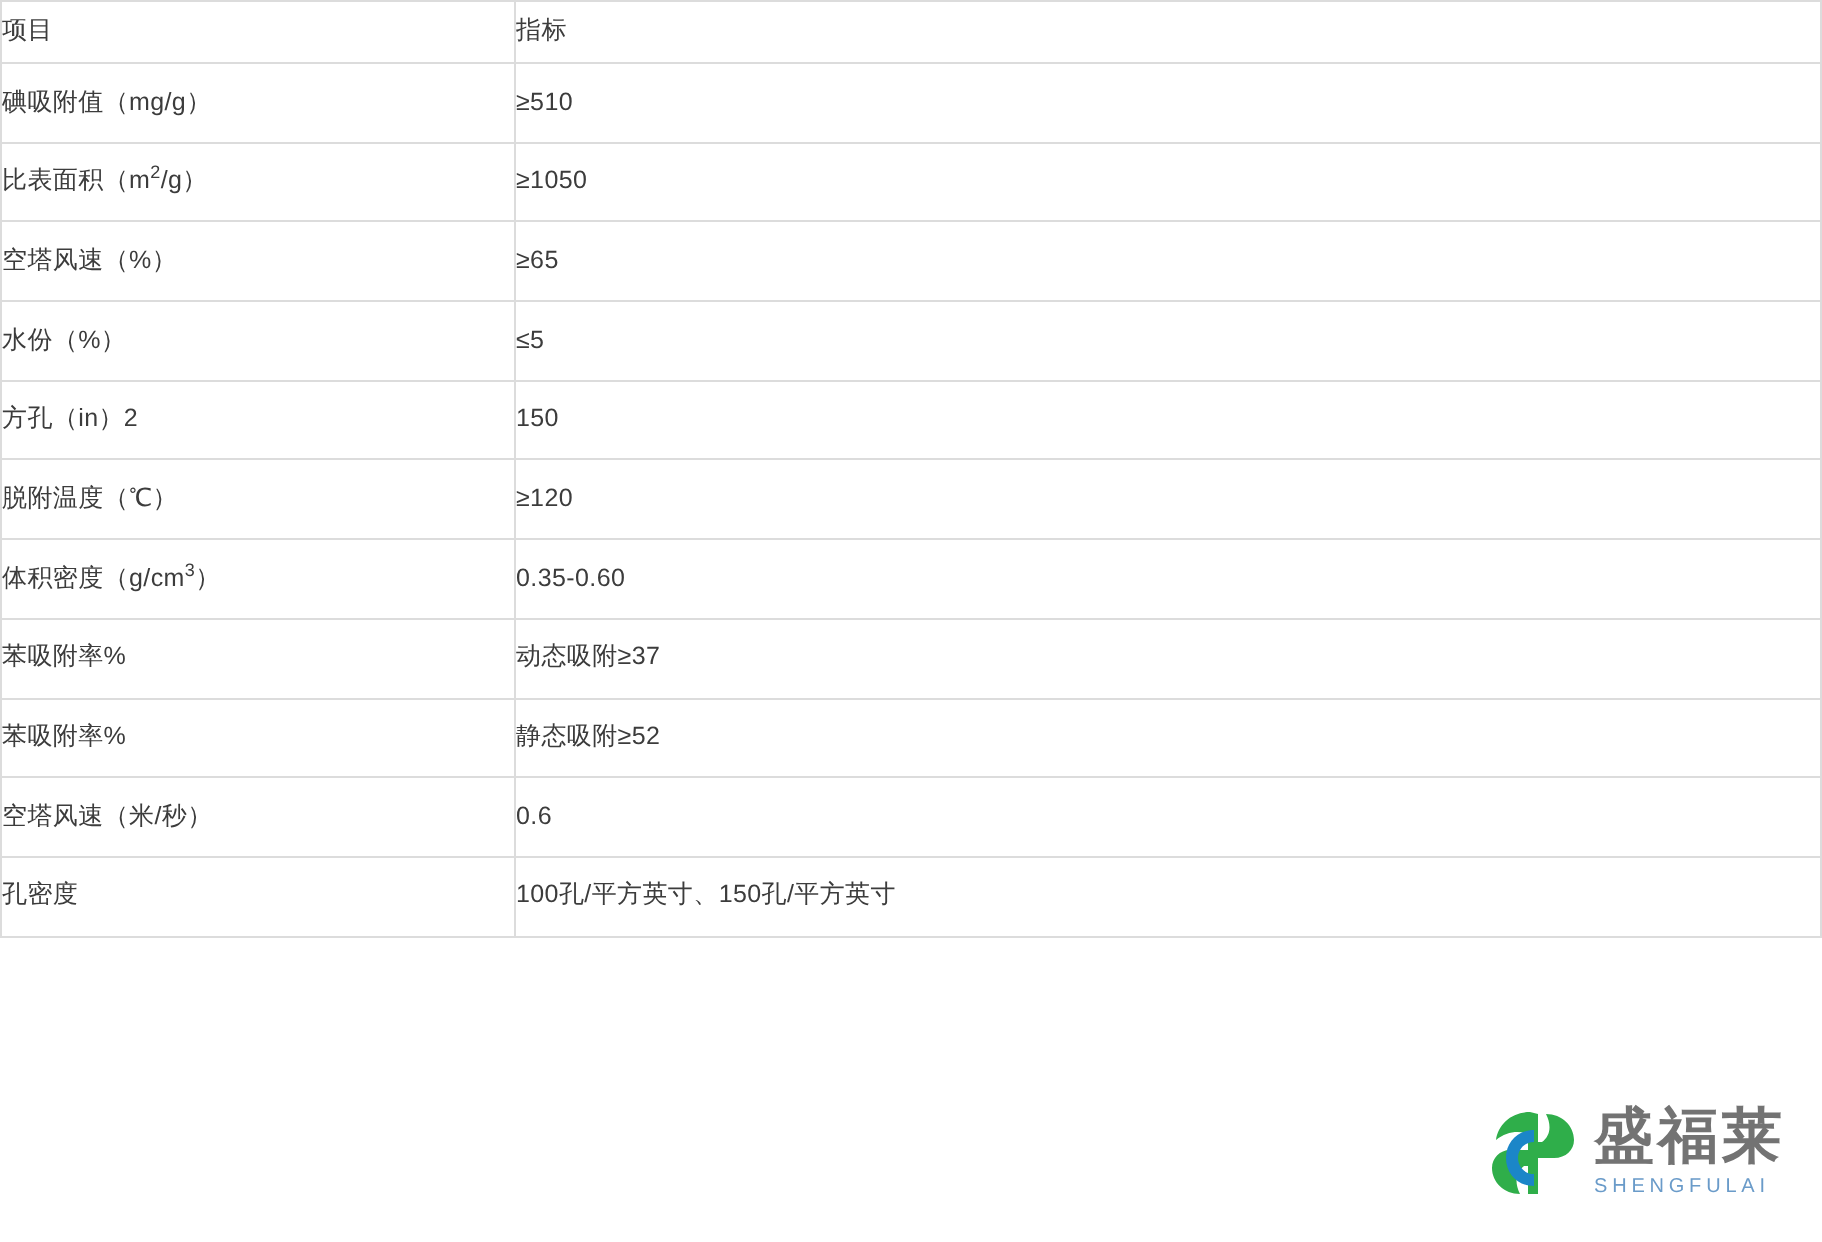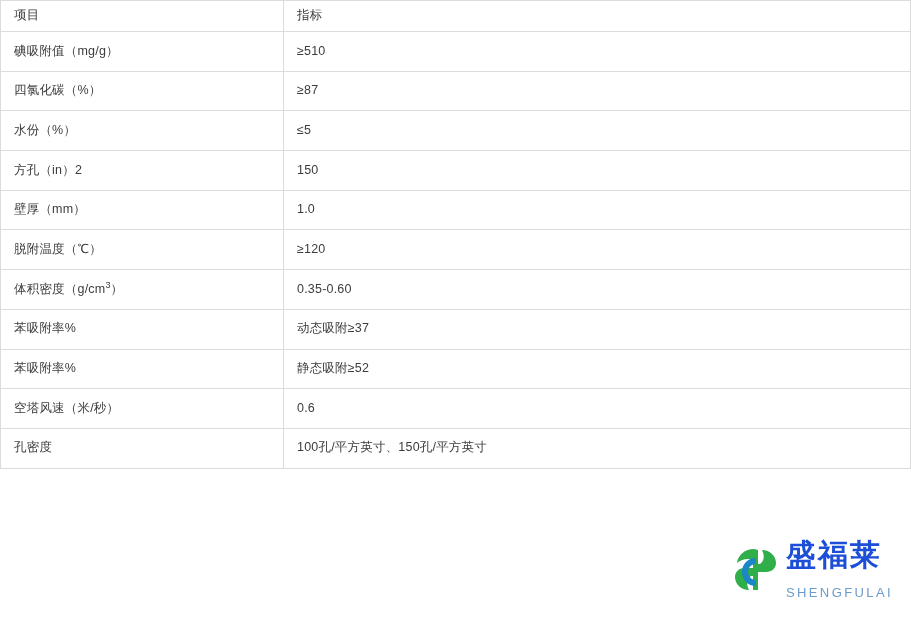--- a/index.html
+++ b/index.html
@@ -17,21 +17,21 @@
   }
   table.spec-table {
     border-collapse: collapse;
     width: 911px;
     table-layout: fixed;
   }
   table.spec-table td {
     border: 1px solid #dcdcdc;
     font-size: 12.5px;
     color: #3c3c3c;
-    padding: 0 13px;
+    padding: 0 0;
     height: 38.7px;
     vertical-align: middle;
     line-height: 1.4;
     letter-spacing: 0.2px;
     white-space: nowrap;
     overflow: hidden;
   }
   table.spec-table tr td:first-child {
     width: 256px;
   }
@@ -59,59 +59,59 @@
   }
   .logo-text {
     display: flex;
     flex-direction: column;
     align-items: flex-start;
     line-height: 1;
   }
   .logo-cn {
     font-size: 30px;
     font-weight: bold;
-    color: #1d4ed8;
+    color: #737373;
     letter-spacing: 2px;
   }
   .logo-en {
-    font-size: 13px;
+    font-size: 10px;
     color: #6a9bc9;
     letter-spacing: 2.4px;
-    margin-top: 16px;
+    margin-top: 5px;
     text-align: right;
   }
 </style>
 </head>
 <body>
 
 <table class="spec-table">
   <tbody>
     <tr>
       <td>项目</td>
       <td>指标</td>
     </tr>
     <tr>
       <td>碘吸附值（mg/g）</td>
       <td>≥510</td>
     </tr>
     <tr>
-      <td>四氯化碳（%）</td>
-      <td>≥87</td>
+      <td>比表面积（m<sup>2</sup>/g）</td>
+      <td>≥1050</td>
+    </tr>
+    <tr>
+      <td>空塔风速（%）</td>
+      <td>≥65</td>
     </tr>
     <tr>
       <td>水份（%）</td>
       <td>≤5</td>
     </tr>
     <tr>
       <td>方孔（in）2</td>
       <td>150</td>
-    </tr>
-    <tr>
-      <td>壁厚（mm）</td>
-      <td>1.0</td>
     </tr>
     <tr>
       <td>脱附温度（℃）</td>
       <td>≥120</td>
     </tr>
     <tr>
       <td>体积密度（g/cm<sup>3</sup>）</td>
       <td>0.35-0.60</td>
     </tr>
     <tr>

